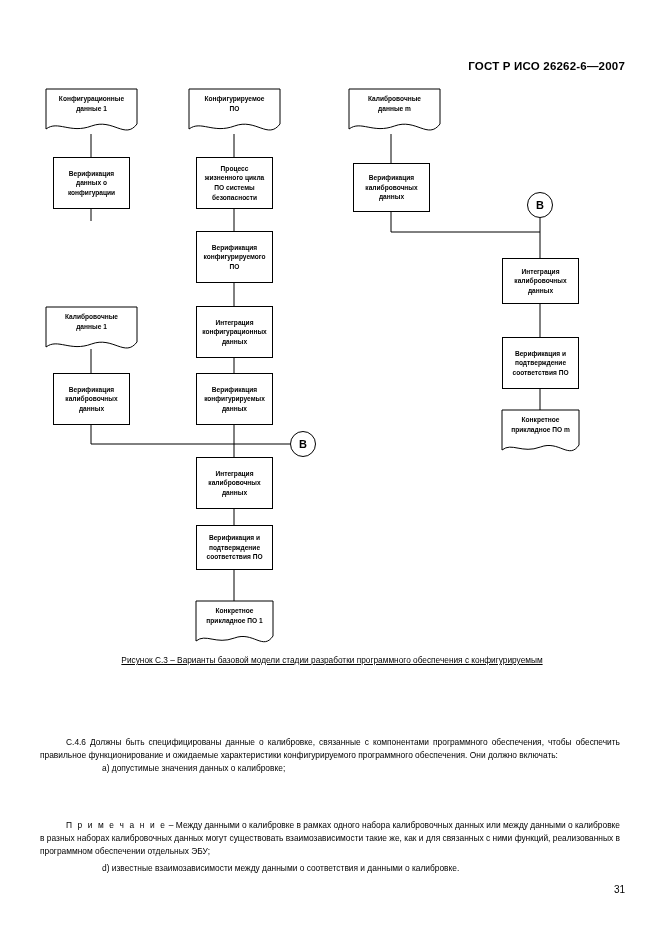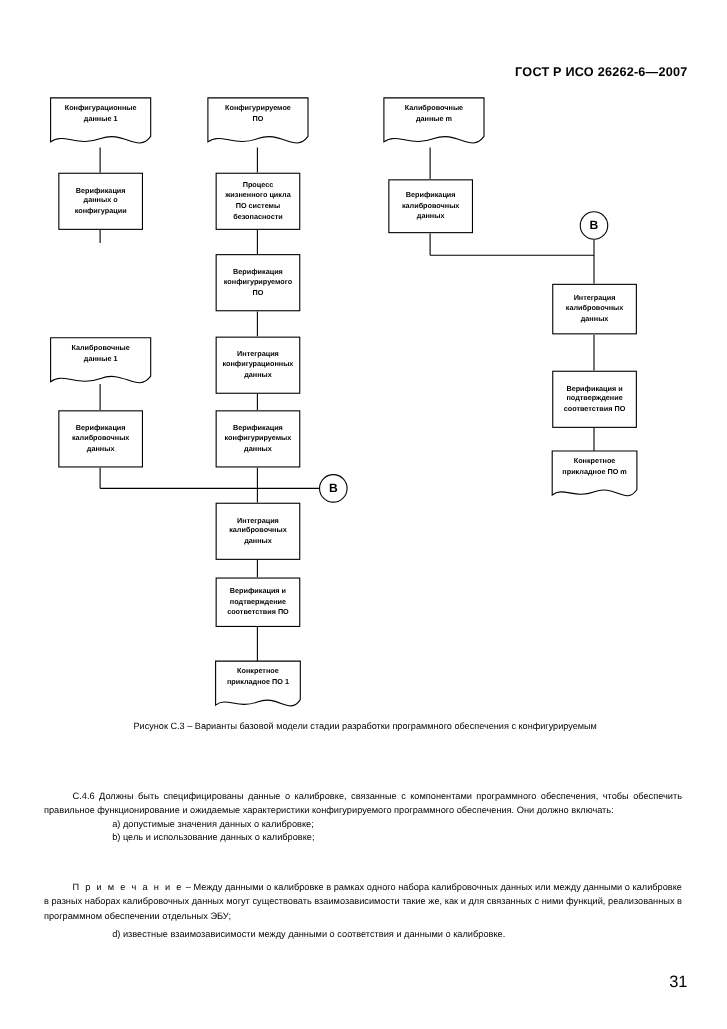--- a/index.html
+++ b/index.html
@@ -89,49 +89,51 @@
 
   
   #figure-caption {
     position: absolute;
     left: 52px;
     top: 654px;
     width: 560px;
     text-align: center;
     font-size: 8.3px;
     line-height: 1.55;
+    text-decoration: underline;
   }
 
   
   .body-block {
     position: absolute;
     left: 40px;
     width: 580px;
     font-size: 8.4px;
     line-height: 1.52;
     text-align: justify;
+    margin-top: 19px;
   }
   .body-block p {
     margin: 0;
   }
   .indent {
     text-indent: 26px;
   }
   .list-line {
     padding-left: 62px;
   }
   .note-label {
     letter-spacing: 1.6px;
   }
 
   #page-number {
     position: absolute;
     right: 36px;
     top: 884px;
-    font-size: 15px;
+    font-size: 10px;
   }
 </style>
 </head>
 <body>
 
 <div id="doc-header">ГОСТ Р ИСО 26262-6—2007</div>
 
 <div id="flowchart">
 
   <svg id="flow-svg" viewBox="0 0 661 660">
@@ -277,21 +279,20 @@
 
 </div>
 
 <div id="figure-caption">
   <div>Рисунок С.3 –  Варианты базовой модели стадии разработки программного обеспечения с конфигурируемым</div>
 </div>
 
 <div class="body-block" style="top:717px;">
   <p class="indent">C.4.6 Должны быть специфицированы данные о калибровке, связанные с компонентами программного обеспечения, чтобы обеспечить правильное функционирование и ожидаемые характеристики конфигурируемого программного обеспечения. Они должно включать:</p>
   <p class="list-line">a) допустимые значения данных о калибровке;</p>
-  <p class="list-line">b) цель и использование данных о калибровке;</p>
 </div>
 
 <div class="body-block" style="top:800px;">
   <p class="indent"><span class="note-label">П р и м е ч а н и е</span><span> –  </span><span>Между данными о калибровке в рамках одного набора калибровочных данных или между данными о калибровке в разных наборах калибровочных данных могут существовать взаимозависимости такие же, как и для связанных с ними функций, реализованных в программном обеспечении отдельных ЭБУ;</span></p>
 </div>
 
 <div class="body-block" style="top:843px;">
   <p class="list-line">d) известные взаимозависимости между данными о соответствия и данными о калибровке.</p>
 </div>
 

